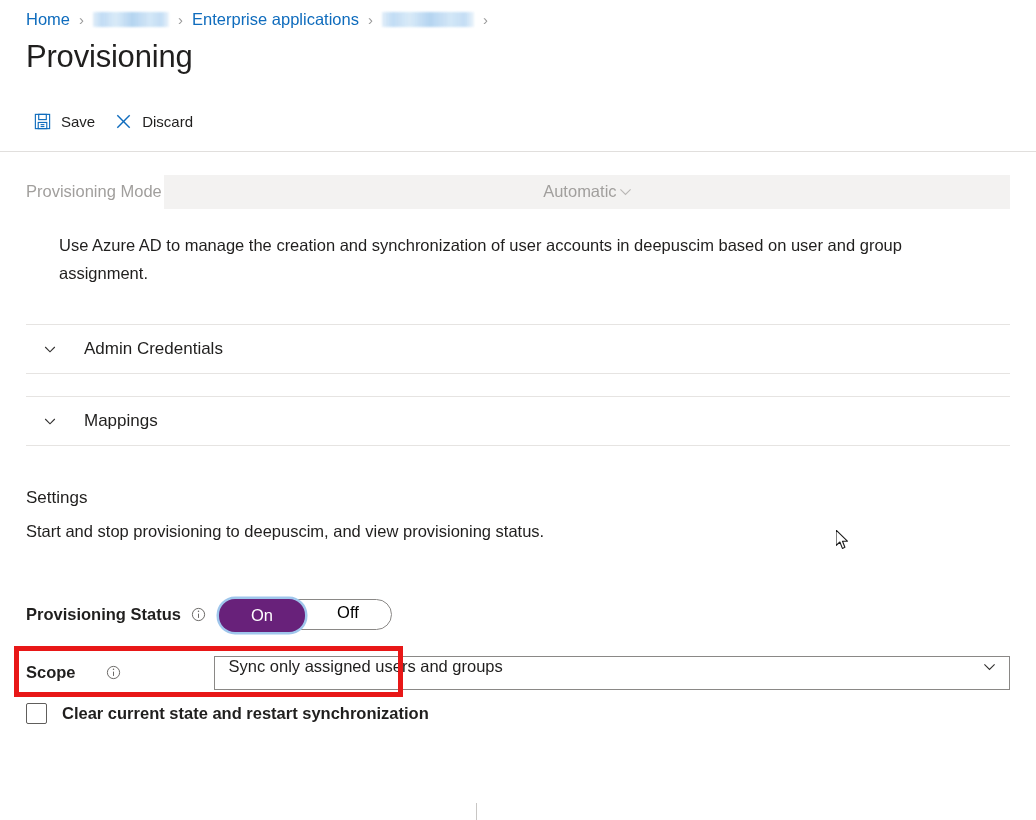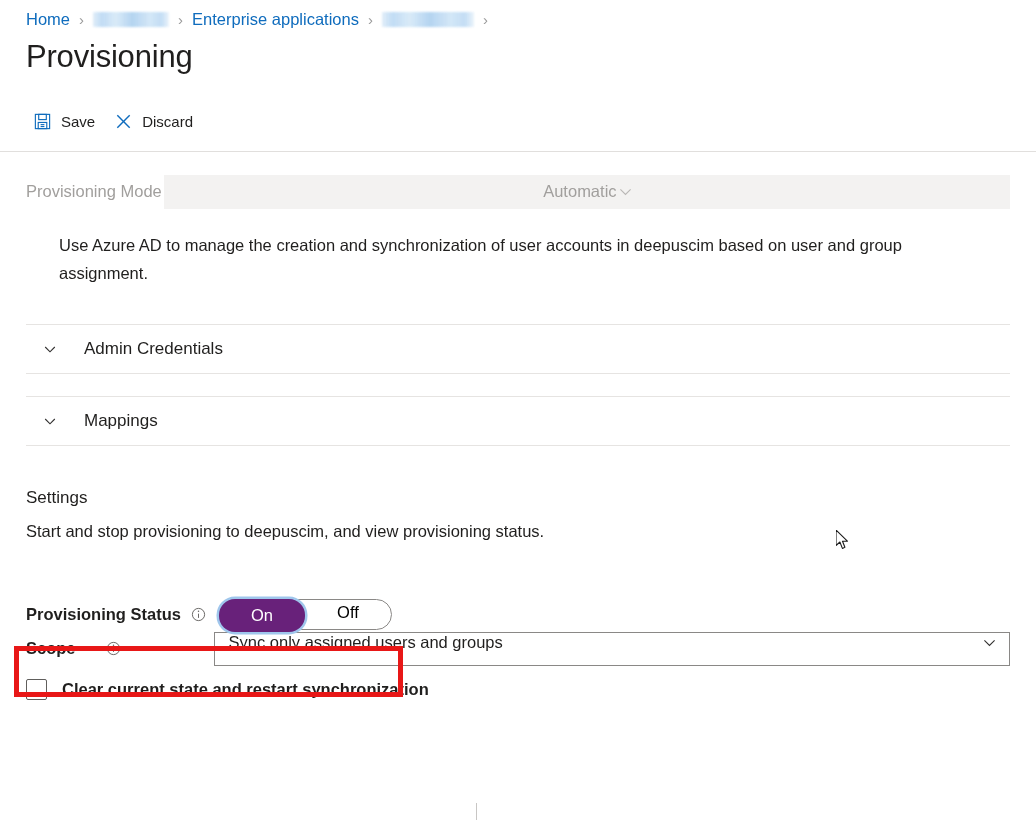--- a/index.html
+++ b/index.html
@@ -257,20 +257,21 @@
     height: 51px;
     border: 5px solid #e81717;
     pointer-events: none;
     z-index: 5;
   }
 
   
   .scope-row {
     display: flex;
     align-items: center;
+    margin-top: 24px;
     height: 34px;
     gap: 20px;
   }
   .label-scope {
     font-size: 16.5px;
     font-weight: 700;
     color: #201f1e;
     white-space: nowrap;
   }
   .scope-select {

